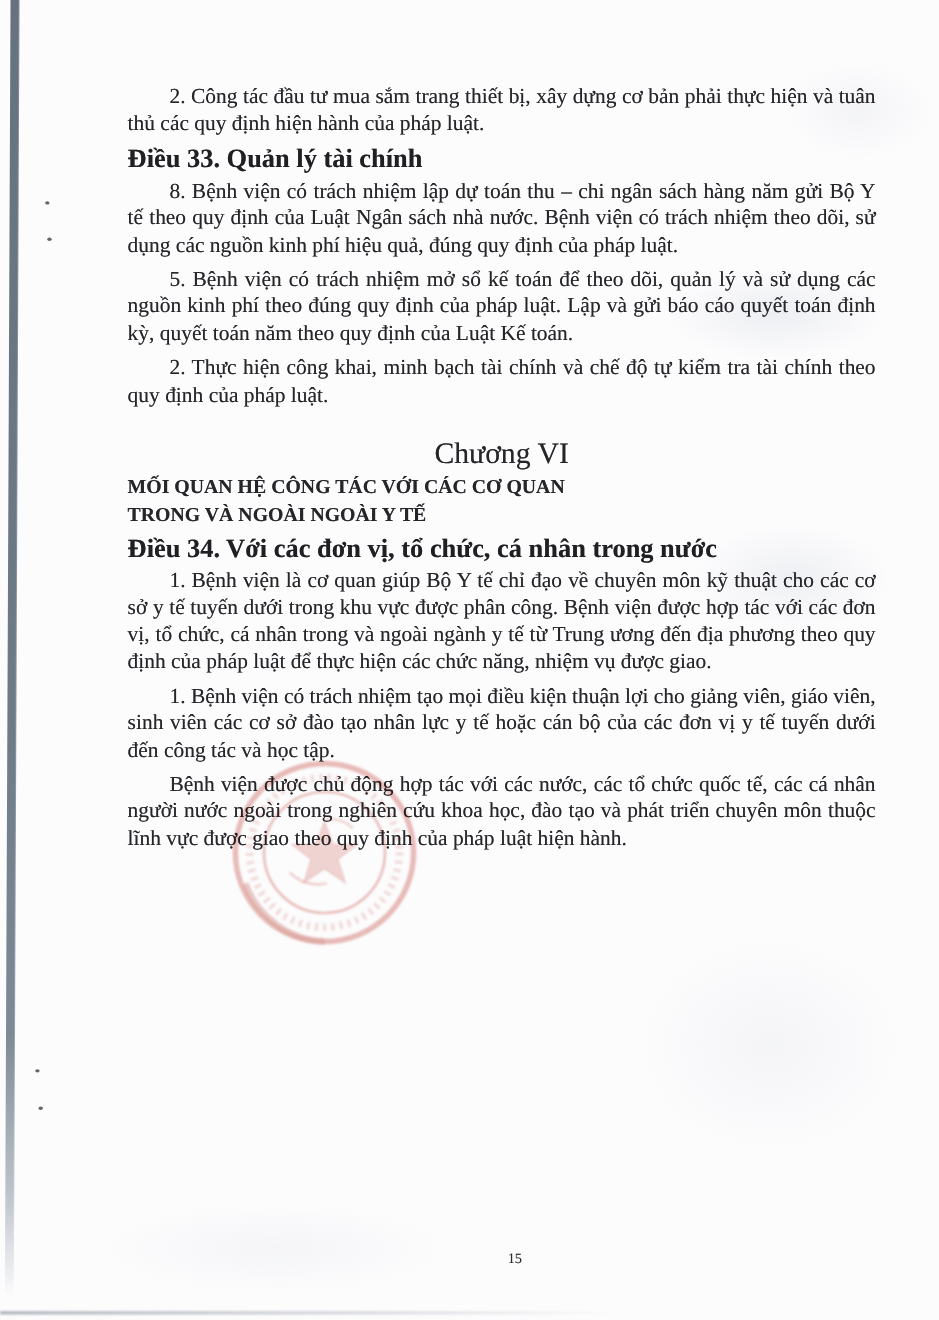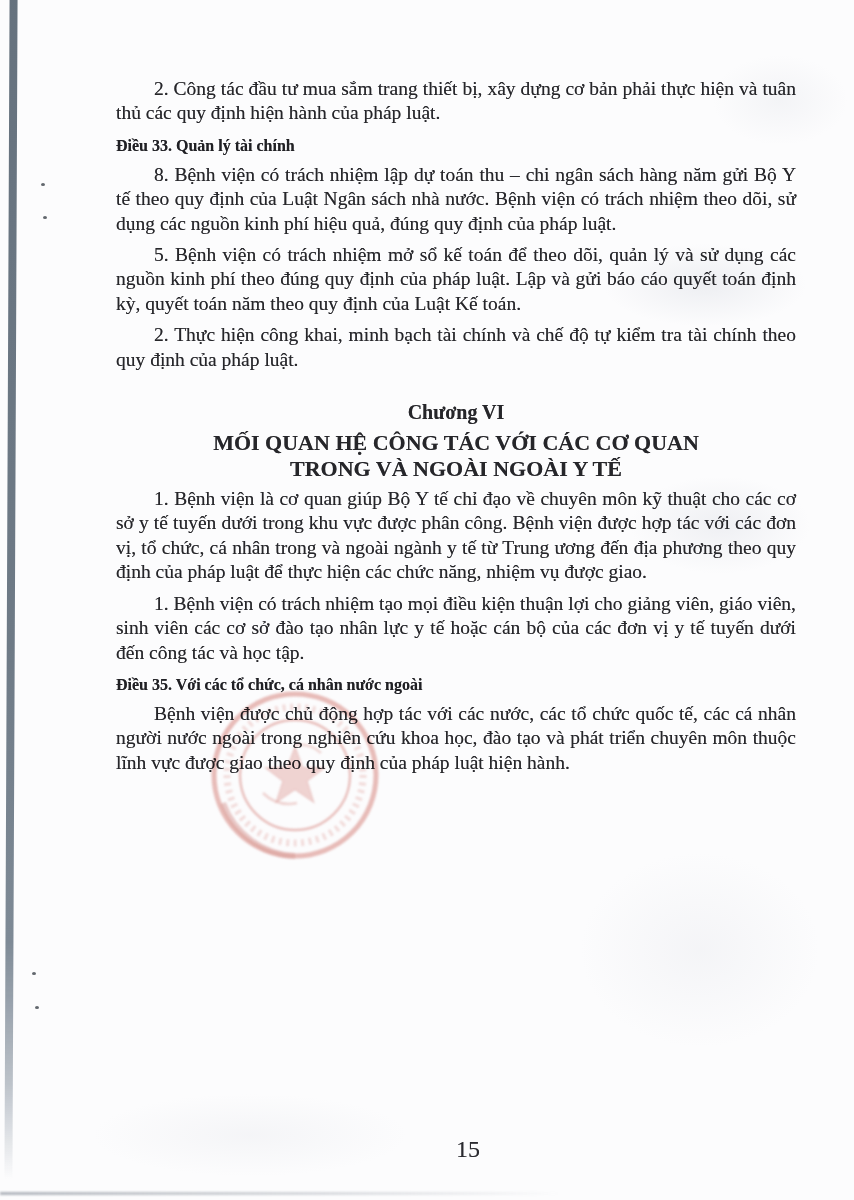--- a/index.html
+++ b/index.html
@@ -62,58 +62,57 @@
     line-height: 24.4px;
     text-align: justify;
     text-shadow: 0 0 0.6px rgba(32,32,38,0.55);
   }
   .content p.body {
     margin: 0 0 7px 0;
     text-indent: 38px;
   }
   .content .article {
     font-weight: bold;
-    font-size: 16px;
+    font-size: 24px;
     line-height: 25px;
     margin: 3px 0 5px 0;
     color: #202024;
     text-align: left;
   }
   .content .chapter {
     text-align: center;
-    font-weight: bold;
-    font-size: 20px;
+    font-weight: normal;
+    font-size: 27px;
     line-height: 25px;
     margin: 28px 0 5px 0;
   }
   .content .chapter-title {
-    text-align: center;
     font-weight: bold;
-    font-size: 22px;
+    font-size: 18px;
     line-height: 25.5px;
     margin: 0 0 6px 0;
   }
   .content .chapter-title .line { display: block; }
 
   .stamp {
     position: absolute;
     left: 203px; top: 683px;
     width: 184px; height: 184px;
     opacity: 0.55;
     filter: blur(1.1px);
     mix-blend-mode: multiply;
     pointer-events: none;
   }
 
   .page-number {
     position: absolute;
     left: 128px; top: 1136px;
     width: 680px;
     text-align: center;
-    font-size: 24px;
+    font-size: 13px;
     color: #2b2b30;
     text-shadow: 0 0 0.5px rgba(40,40,46,0.5);
   }
 </style>
 </head>
 <body>
 
 <div class="page">
 
   <div class="smudge s1"></div>
@@ -134,23 +133,23 @@
     <p class="body">2. Công tác đầu tư mua sắm trang thiết bị, xây dựng cơ bản phải thực hiện và tuân thủ các quy định hiện hành của pháp luật.</p>
     <div class="article">Điều 33. Quản lý tài chính</div>
     <p class="body">8. Bệnh viện có trách nhiệm lập dự toán thu – chi ngân sách hàng năm gửi Bộ Y tế theo quy định của Luật Ngân sách nhà nước. Bệnh viện có trách nhiệm theo dõi, sử dụng các nguồn kinh phí hiệu quả, đúng quy định của pháp luật.</p>
     <p class="body">5. Bệnh viện có trách nhiệm mở sổ kế toán để theo dõi, quản lý và sử dụng các nguồn kinh phí theo đúng quy định của pháp luật. Lập và gửi báo cáo quyết toán định kỳ, quyết toán năm theo quy định của Luật Kế toán.</p>
     <p class="body">2. Thực hiện công khai, minh bạch tài chính và chế độ tự kiểm tra tài chính theo quy định của pháp luật.</p>
     <div class="chapter">Chương VI</div>
     <div class="chapter-title">
       <span class="line">MỐI QUAN HỆ CÔNG TÁC VỚI CÁC CƠ QUAN</span>
       <span class="line">TRONG VÀ NGOÀI NGOÀI Y TẾ</span>
     </div>
+    <div class="article">Điều 34. Với các đơn vị, tổ chức, cá nhân trong nước</div>
     <p class="body">1. Bệnh viện là cơ quan giúp Bộ Y tế chỉ đạo về chuyên môn kỹ thuật cho các cơ sở y tế tuyến dưới trong khu vực được phân công. Bệnh viện được hợp tác với các đơn vị, tổ chức, cá nhân trong và ngoài ngành y tế từ Trung ương đến địa phương theo quy định của pháp luật để thực hiện các chức năng, nhiệm vụ được giao.</p>
     <p class="body">1. Bệnh viện có trách nhiệm tạo mọi điều kiện thuận lợi cho giảng viên, giáo viên, sinh viên các cơ sở đào tạo nhân lực y tế hoặc cán bộ của các đơn vị y tế tuyến dưới đến công tác và học tập.</p>
-    <div class="article">Điều 35. Với các tổ chức, cá nhân nước ngoài</div>
     <p class="body">Bệnh viện được chủ động hợp tác với các nước, các tổ chức quốc tế, các cá nhân người nước ngoài trong nghiên cứu khoa học, đào tạo và phát triển chuyên môn thuộc lĩnh vực được giao theo quy định của pháp luật hiện hành.</p>
   </div>
 
   <svg class="stamp" viewBox="0 0 184 184" xmlns="http://www.w3.org/2000/svg" aria-hidden="true">
     <g fill="none" stroke="#cf6a60">
       <circle cx="92" cy="92" r="81" stroke-width="5" opacity="0.8"></circle>
       <circle cx="92" cy="92" r="55" stroke-width="2.4" opacity="0.75"></circle>
 
       <circle cx="92" cy="92" r="68" stroke-width="7" stroke-dasharray="3 4.5" opacity="0.40"></circle>
 

